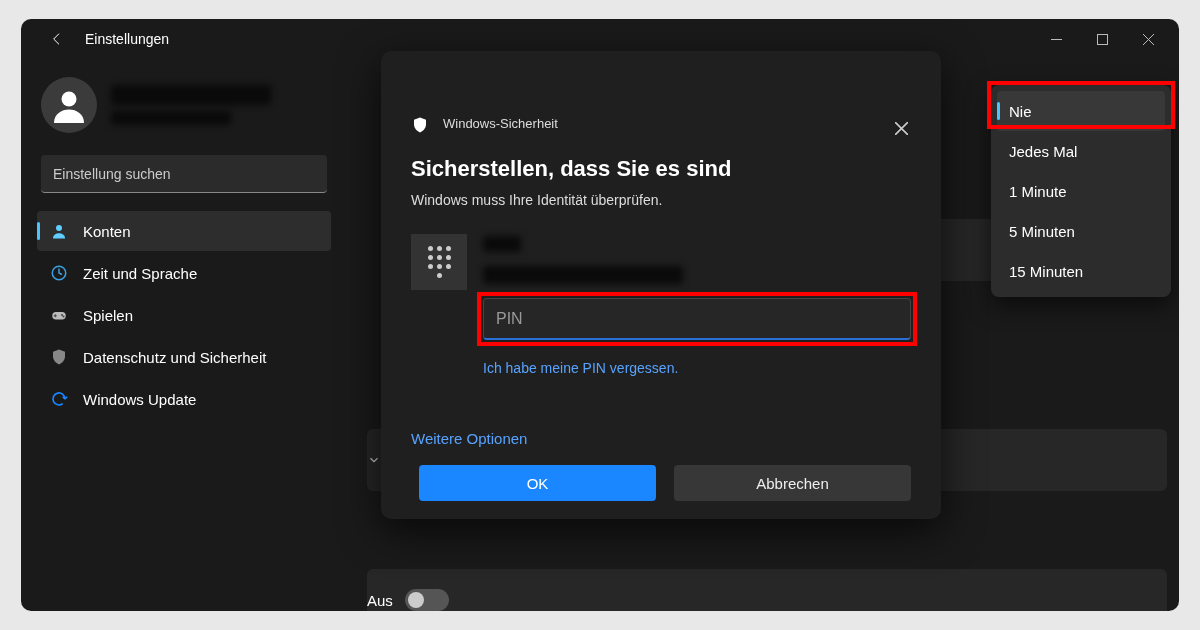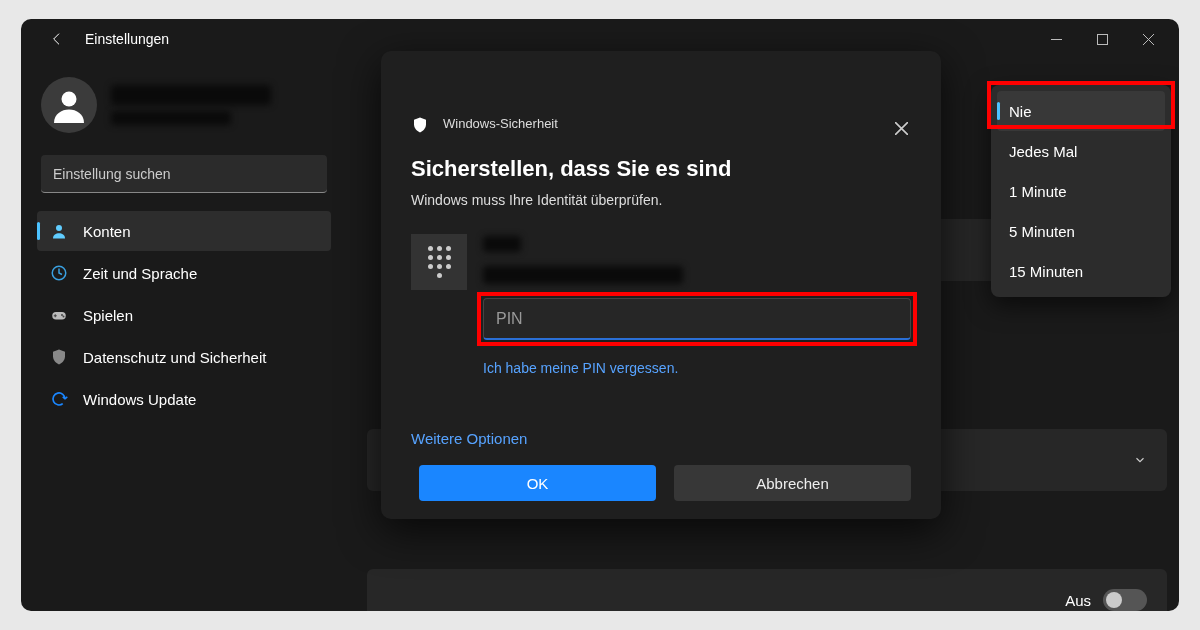--- a/index.html
+++ b/index.html
@@ -43,21 +43,21 @@
   position: absolute; right: 8px; top: 66px; width: 180px; background: #2c2c2c;
   border-radius: 8px; padding: 6px; box-shadow: 0 8px 24px rgba(0,0,0,.6);
   z-index: 40;
 }
 .dd-item { height: 40px; display: flex; align-items: center; padding: 0 12px; border-radius: 4px; font-size: 15px; cursor: pointer; position: relative; }
 .dd-item.selected { background: #383838; }
 .dd-item.selected::before { content: ""; position: absolute; left: 0; top: 11px; width: 3px; height: 18px; background: #4cc2ff; border-radius: 2px; }
 .dd-highlight { position: absolute; right: 4px; top: 62px; width: 188px; height: 48px; border: 4px solid #ff0000; z-index: 41; pointer-events: none; }
 
 
-.bg-row { position: absolute; right: 12px; background: #272727; border-radius: 6px; height: 62px; display: flex; align-items: center; justify-content: flex-end; padding-right: 20px; }
+.bg-row { position: absolute; right: 12px; background: #272727; border-radius: 6px; height: 62px; display: flex; align-items: center; justify-content: flex-start; padding-right: 20px; }
 .bg-row.r1 { top: 160px; width: 260px; }
 .bg-row.r2 { top: 370px; width: 800px; }
 .bg-row.r3 { top: 510px; width: 800px; }
 .chev { width: 14px; height: 14px; }
 .chev svg { stroke: #ccc; fill: none; stroke-width: 2; }
 .toggle-wrap { display: flex; align-items: center; gap: 12px; font-size: 15px; }
 .toggle { width: 44px; height: 22px; border-radius: 11px; background: #555; position: relative; }
 .toggle::after { content: ""; position: absolute; left: 3px; top: 3px; width: 16px; height: 16px; border-radius: 50%; background: #ccc; }
 
 

